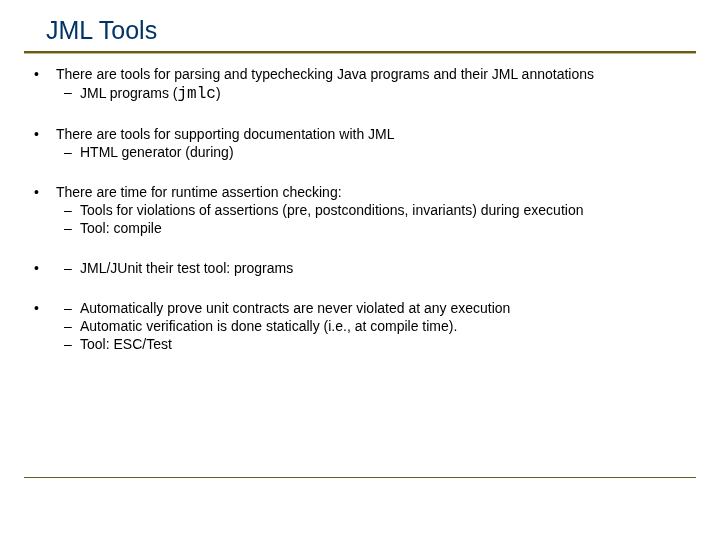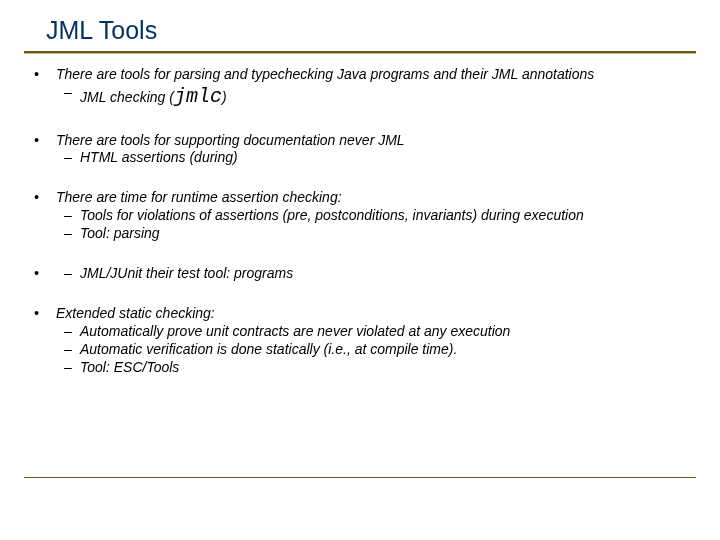--- a/index.html
+++ b/index.html
@@ -35,21 +35,20 @@
     height: 1px;
     background: #c7b97a;
     margin-left: 24px;
     margin-right: 24px;
     margin-top: 0px;
   }
   .content {
     padding: 12px 16px 0 28px;
     font-size: 14px;
     line-height: 1.28;
-    font-style: italic;
   }
   ul.top {
     list-style: none;
     padding: 0;
     margin: 0;
   }
   ul.top > li {
     position: relative;
     padding-left: 28px;
     margin-bottom: 22px;
@@ -72,21 +71,21 @@
     margin-top: 0px;
   }
   ul.sub > li::before {
     content: "–";
     position: absolute;
     left: 8px;
     top: 0;
   }
   .mono {
     font-family: "Courier New", Courier, monospace;
-    font-size: 20px;
+    font-size: 16px;
   }
   .bottom-rule {
     position: absolute;
     left: 24px;
     right: 24px;
     bottom: 18px;
     height: 1px;
     background: #6b5a1e;
   }
 </style>
@@ -96,50 +95,49 @@
 
   <div class="title">JML Tools</div>
   <div class="rule-dark"></div>
   <div class="rule-light"></div>
 
   <div class="content">
     <ul class="top">
       <li>
         <span>There are tools for parsing and typechecking Java programs and their JML annotations</span>
         <ul class="sub">
-          <li><span>JML checking (</span><span class="mono">jmlc</span><span>)</span></li>
+          <li><span>JML programs (</span><span class="mono">jmlc</span><span>)</span></li>
         </ul>
       </li>
 
       <li>
-        <span>There are tools for supporting documentation never JML</span>
+        <span>There are tools for supporting documentation with JML</span>
         <ul class="sub">
-          <li><span>HTML assertions (</span><span>during</span><span>)</span></li>
+          <li><span>HTML generator (</span><span>during</span><span>)</span></li>
         </ul>
       </li>
 
       <li>
         <span>There are time for runtime assertion checking:</span>
         <ul class="sub">
           <li><span>Tools for violations of assertions (pre, postconditions, invariants)   during execution</span></li>
-          <li><span>Tool: </span><span>parsing</span></li>
+          <li><span>Tool: </span><span>compile</span></li>
         </ul>
       </li>
 
       <li>
         <ul class="sub">
           <li><span>JML/JUnit their test tool: </span><span>programs</span></li>
         </ul>
       </li>
 
       <li>
-        <span>Extended static checking:</span>
         <ul class="sub">
           <li><span>Automatically prove unit contracts are never violated at any execution</span></li>
           <li><span>Automatic verification is done statically (i.e., at compile time).</span></li>
-          <li><span>Tool: </span><span>ESC/Tools</span></li>
+          <li><span>Tool: </span><span>ESC/Test</span></li>
         </ul>
       </li>
     </ul>
   </div>
 
   <div class="bottom-rule"></div>
 </div>
 
 </body></html>

